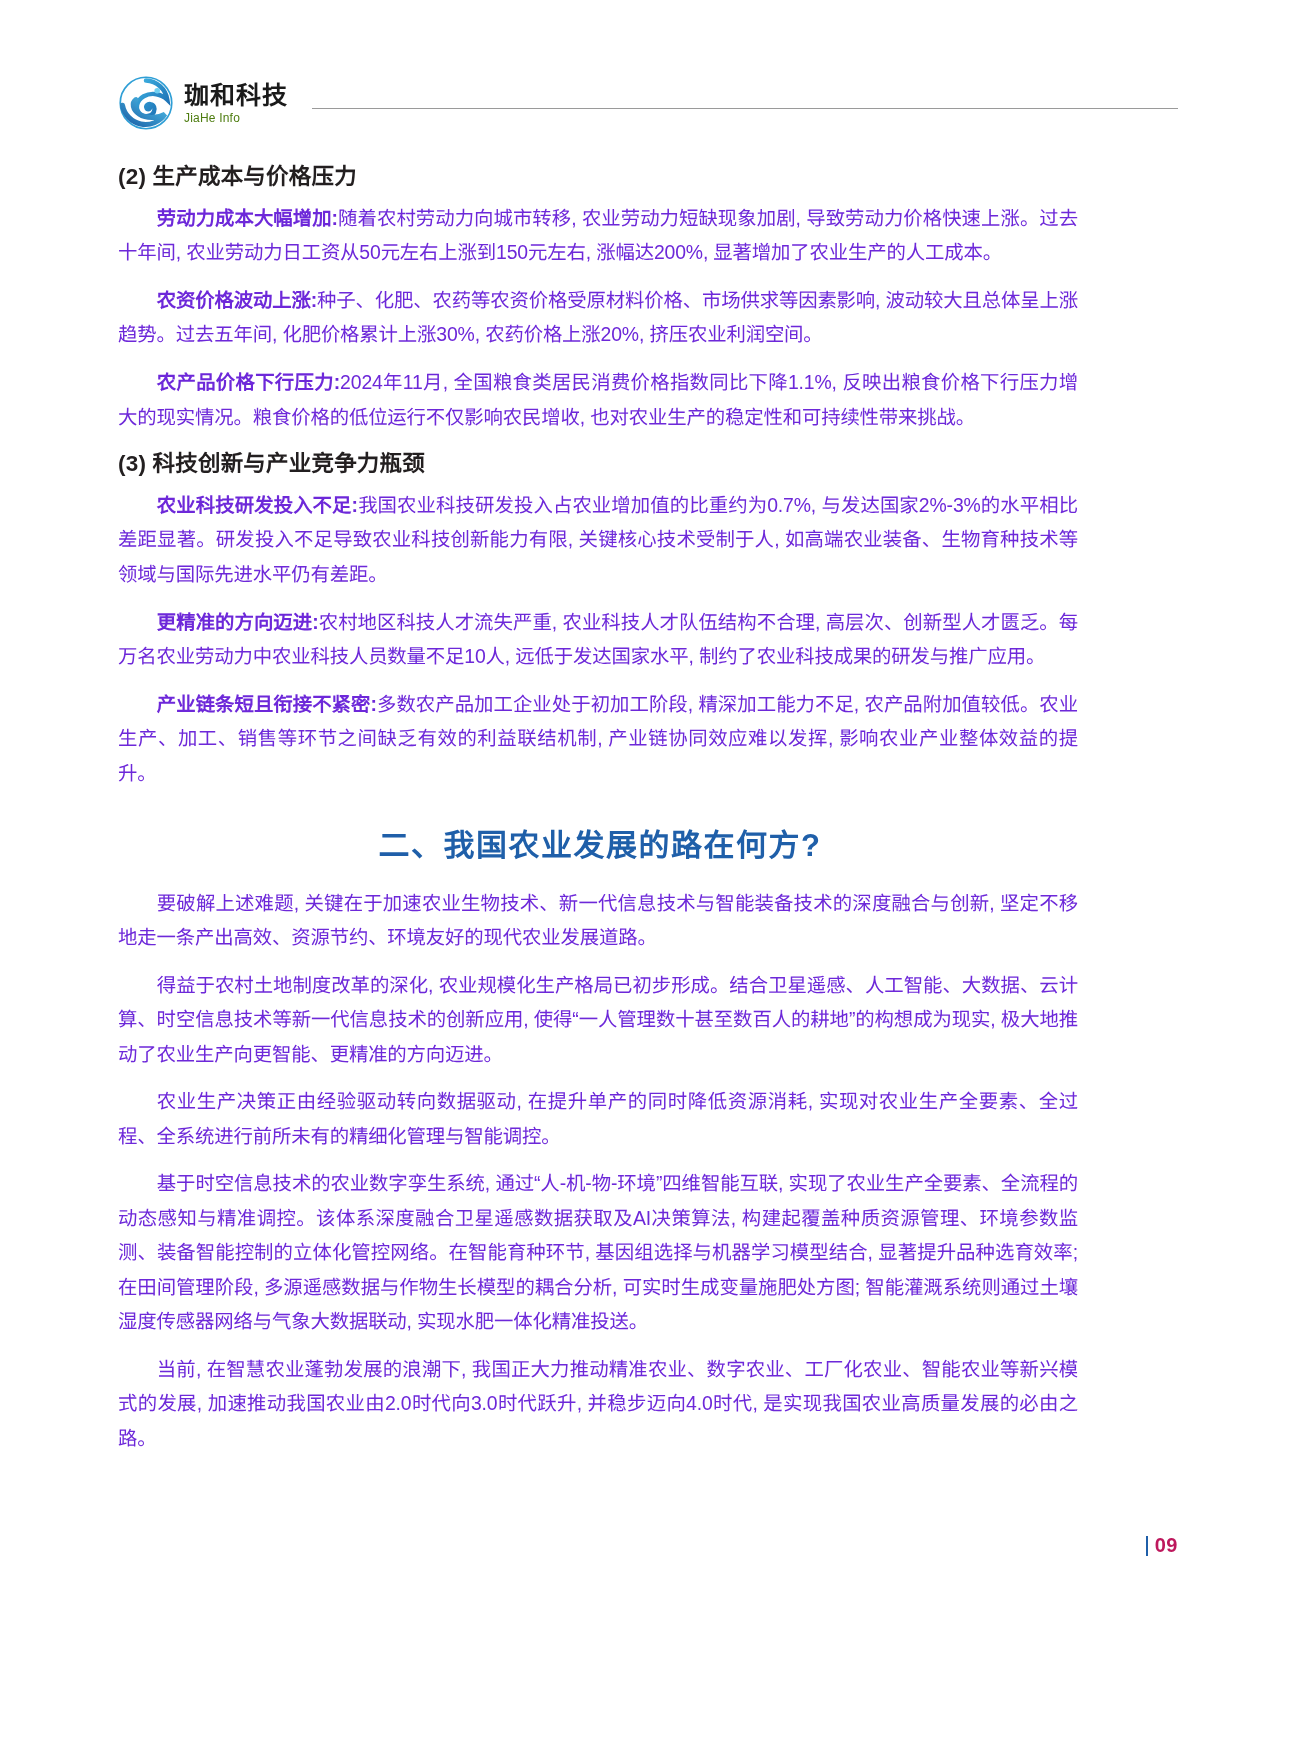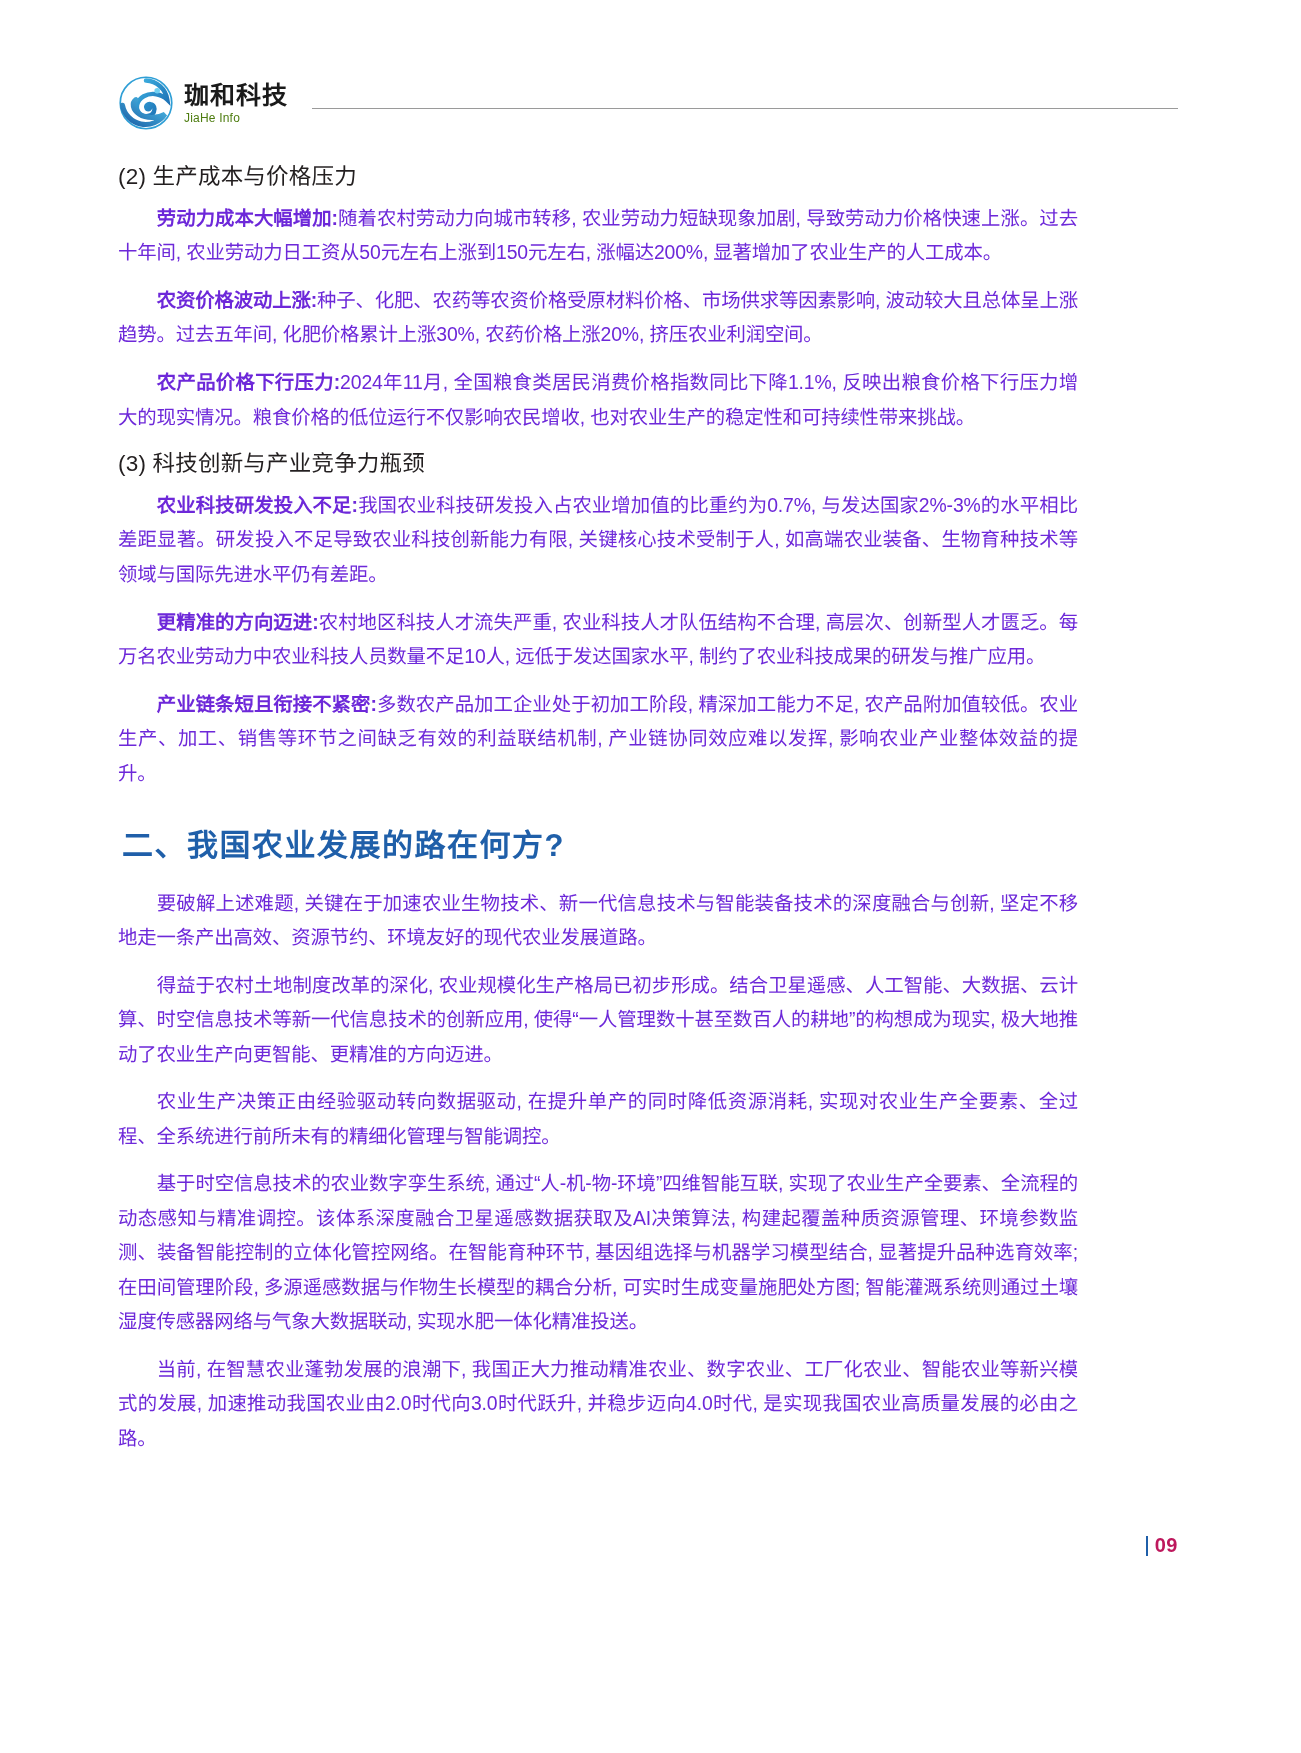--- a/index.html
+++ b/index.html
@@ -79,21 +79,21 @@
     left: 118px;
     width: 960px;
   }
 
   .sub-heading {
     font-size: 22.5px;
     line-height: 1.55;
     color: #231f20;
     margin: 10px 0 6px 0;
     letter-spacing: 0.2px;
-    font-weight: normal;
+    font-weight: bold;
   }
 
   p.para {
     font-size: 19.4px;
     line-height: 1.78;
     margin: 0 0 13px 0;
     text-align: justify;
     text-justify: inter-ideograph;
     text-indent: 2em;
     letter-spacing: -0.15px;
@@ -103,20 +103,21 @@
     font-weight: bold;
   }
 
   .section-title {
     font-size: 31px;
     font-weight: bold;
     color: #1f5fa9;
     letter-spacing: 1.5px;
     margin: 34px 0 18px 4px;
     line-height: 1.4;
+    text-align: center;
   }
 
   
   .footer {
     position: absolute;
     right: 118px;
     bottom: 196px;
     display: flex;
     align-items: center;
     font-size: 20px;

